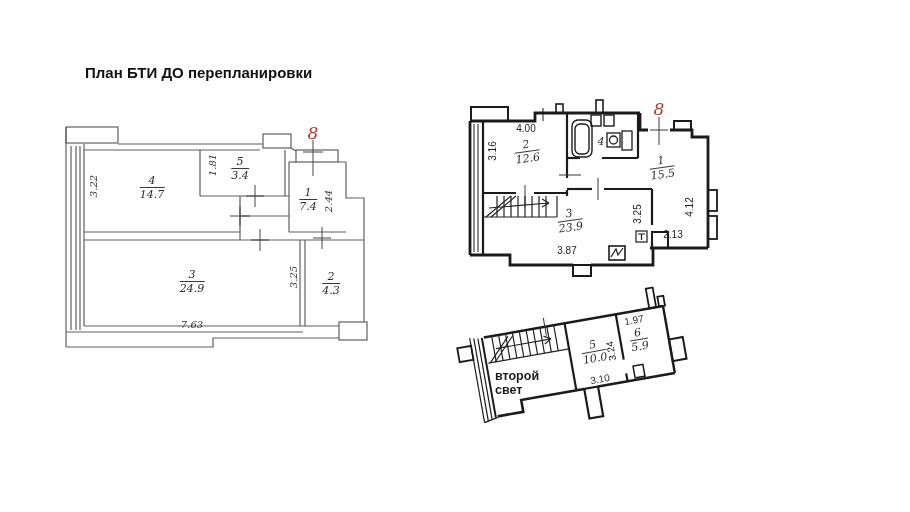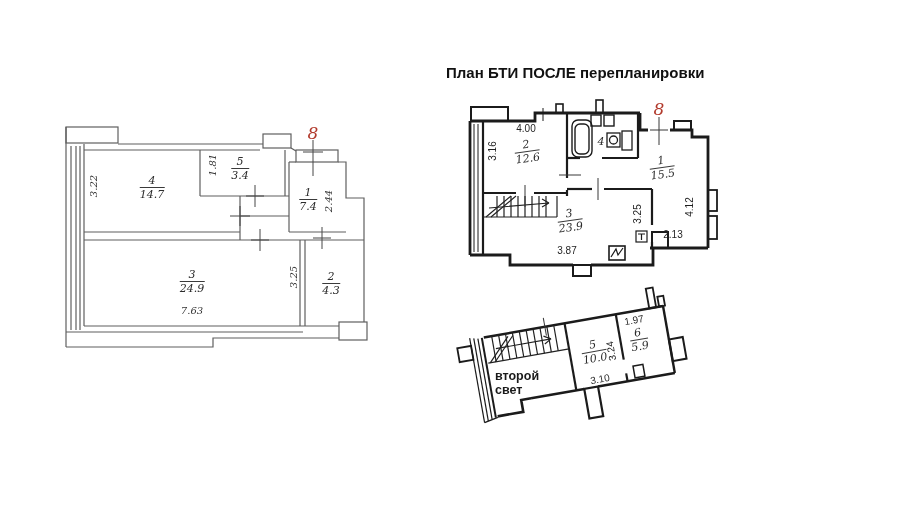--- a/index.html
+++ b/index.html
@@ -15,21 +15,21 @@
   .dim.hand{font:italic 10px "DejaVu Serif",serif;color:#333;}
   .marker{position:absolute;font:italic 17px "DejaVu Serif",serif;color:#b23a2c;}
   .void-label{position:absolute;width:64px;text-align:left;font:600 12.5px "Liberation Sans",sans-serif;
               color:#1b1b1b;line-height:14px;}
 </style>
 </head>
 <body>
 
 <div class="stage">
 
-  <div class="plan-title" style="left:446px;top:64px">План БТИ ПОСЛЕ перепланировки</div>
+  <div class="plan-title" style="left:85px;top:64px">План БТИ ДО перепланировки</div>
 
   <svg class="draw" width="910" height="512" viewBox="0 0 910 512">
 
     <g stroke="#5f5f5f" stroke-width="1.2" fill="none">
       <rect x="66" y="127" width="52" height="16"></rect>
       <rect x="263" y="134" width="28" height="14"></rect>
       <rect x="296" y="150" width="42" height="12"></rect>
       <rect x="339" y="322" width="28" height="18"></rect>
       <path d="M118,144 H263"></path>
       <path d="M84,150 H260"></path>
@@ -189,21 +189,21 @@
     <span class="a">24.9</span>
   </div>
   <div class="room" style="left:331px;top:284px;transform:translate(-50%,-50%)">
     <span class="n">2</span>
     <span class="a">4.3</span>
   </div>
   <div class="dim hand" style="left:93px;top:186px;transform:translate(-50%,-50%) rotate(-90deg)">3.22</div>
   <div class="dim hand" style="left:212px;top:165px;transform:translate(-50%,-50%) rotate(-90deg)">1.81</div>
   <div class="dim hand" style="left:328px;top:201px;transform:translate(-50%,-50%) rotate(-90deg)">2.44</div>
   <div class="dim hand" style="left:293px;top:277px;transform:translate(-50%,-50%) rotate(-90deg)">3.25</div>
-  <div class="dim hand" style="left:192px;top:310px;transform:translate(-50%,-50%)">7.63</div>
+  <div class="dim hand" style="left:192px;top:324px;transform:translate(-50%,-50%)">7.63</div>
   <div class="marker" style="left:313px;top:133px;transform:translate(-50%,-50%)">8</div>
 
   <div class="room" style="left:527px;top:152px;transform:translate(-50%,-50%) rotate(-8deg)">
     <span class="n">2</span>
     <span class="a">12.6</span>
   </div>
   <div class="room solo" style="left:601px;top:142px;transform:translate(-50%,-50%)">
     <span class="n">4</span>
   </div>
   <div class="room" style="left:662px;top:168px;transform:translate(-50%,-50%) rotate(-8deg)">

